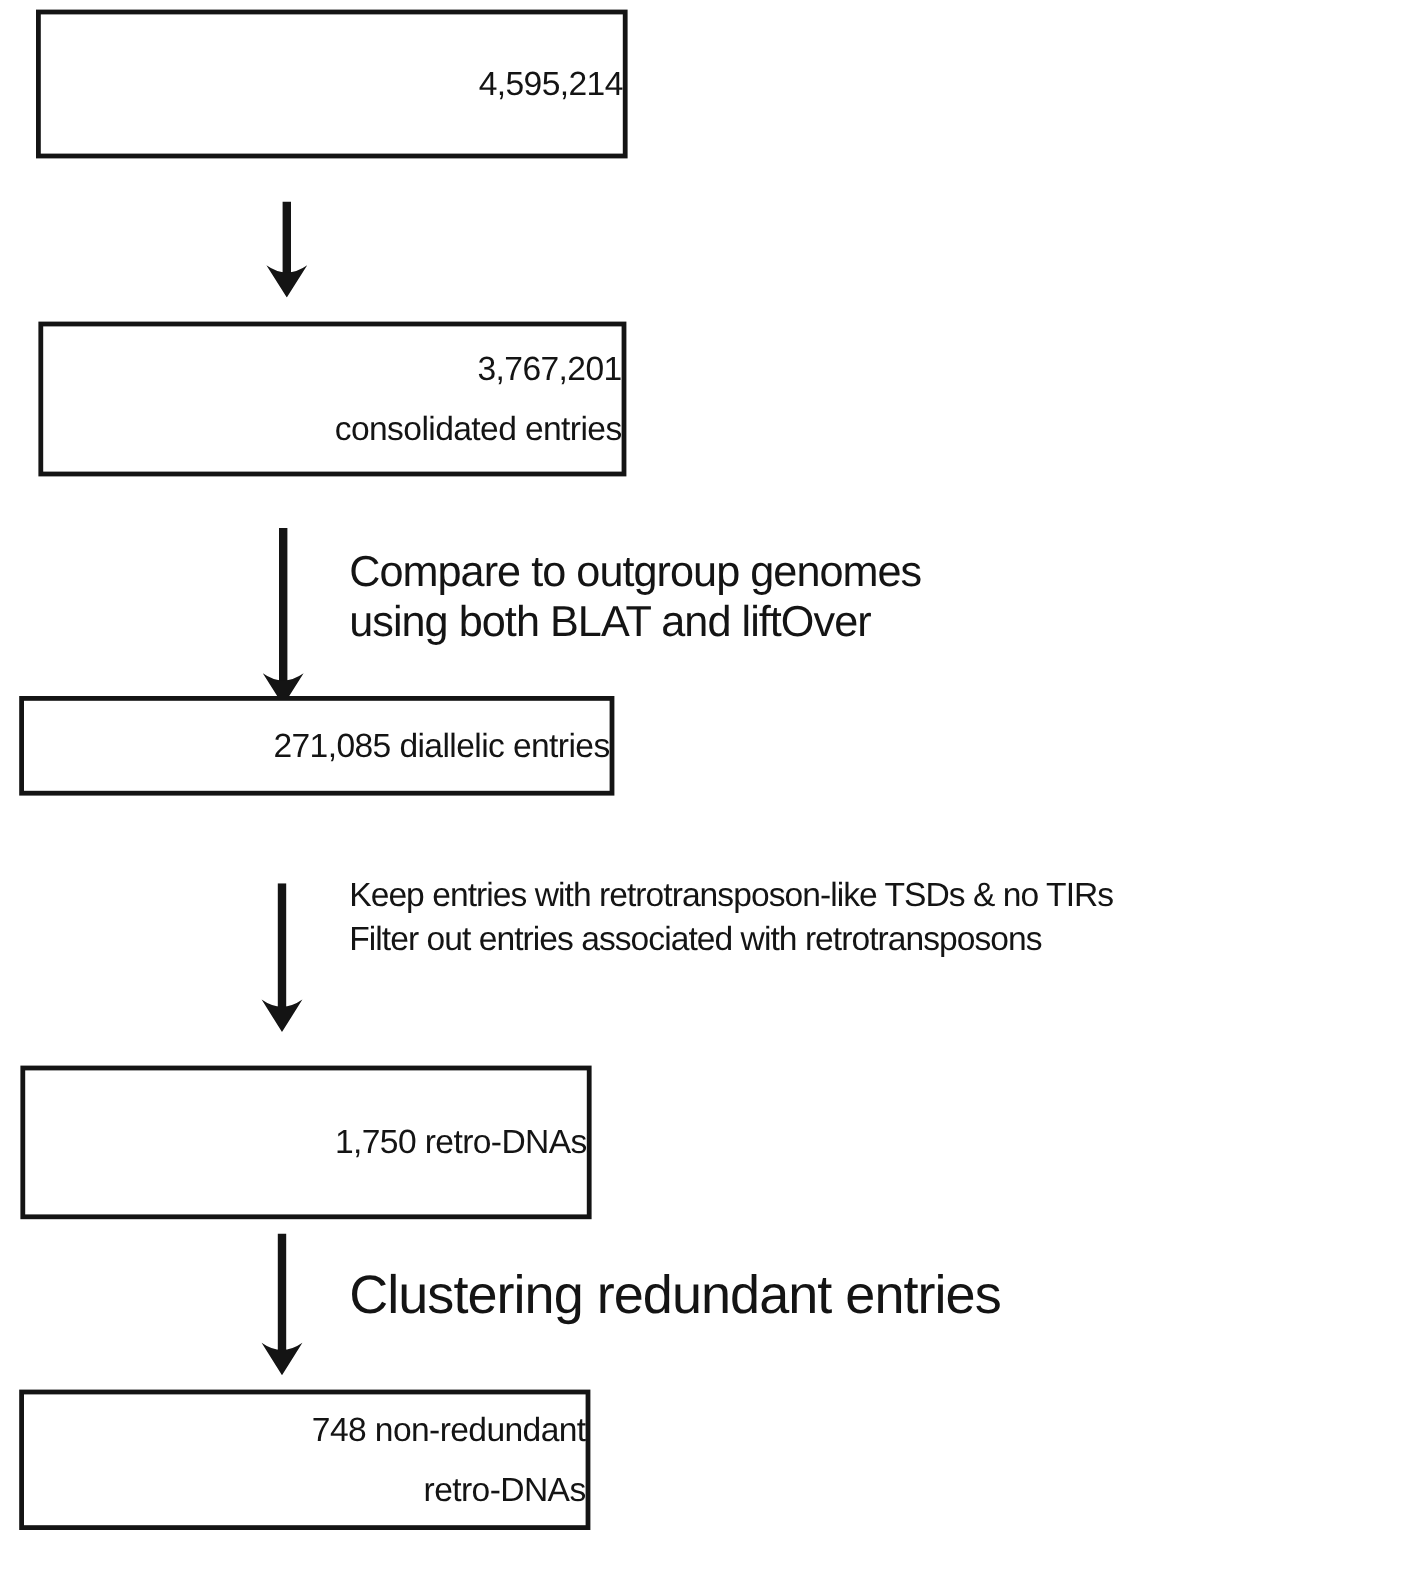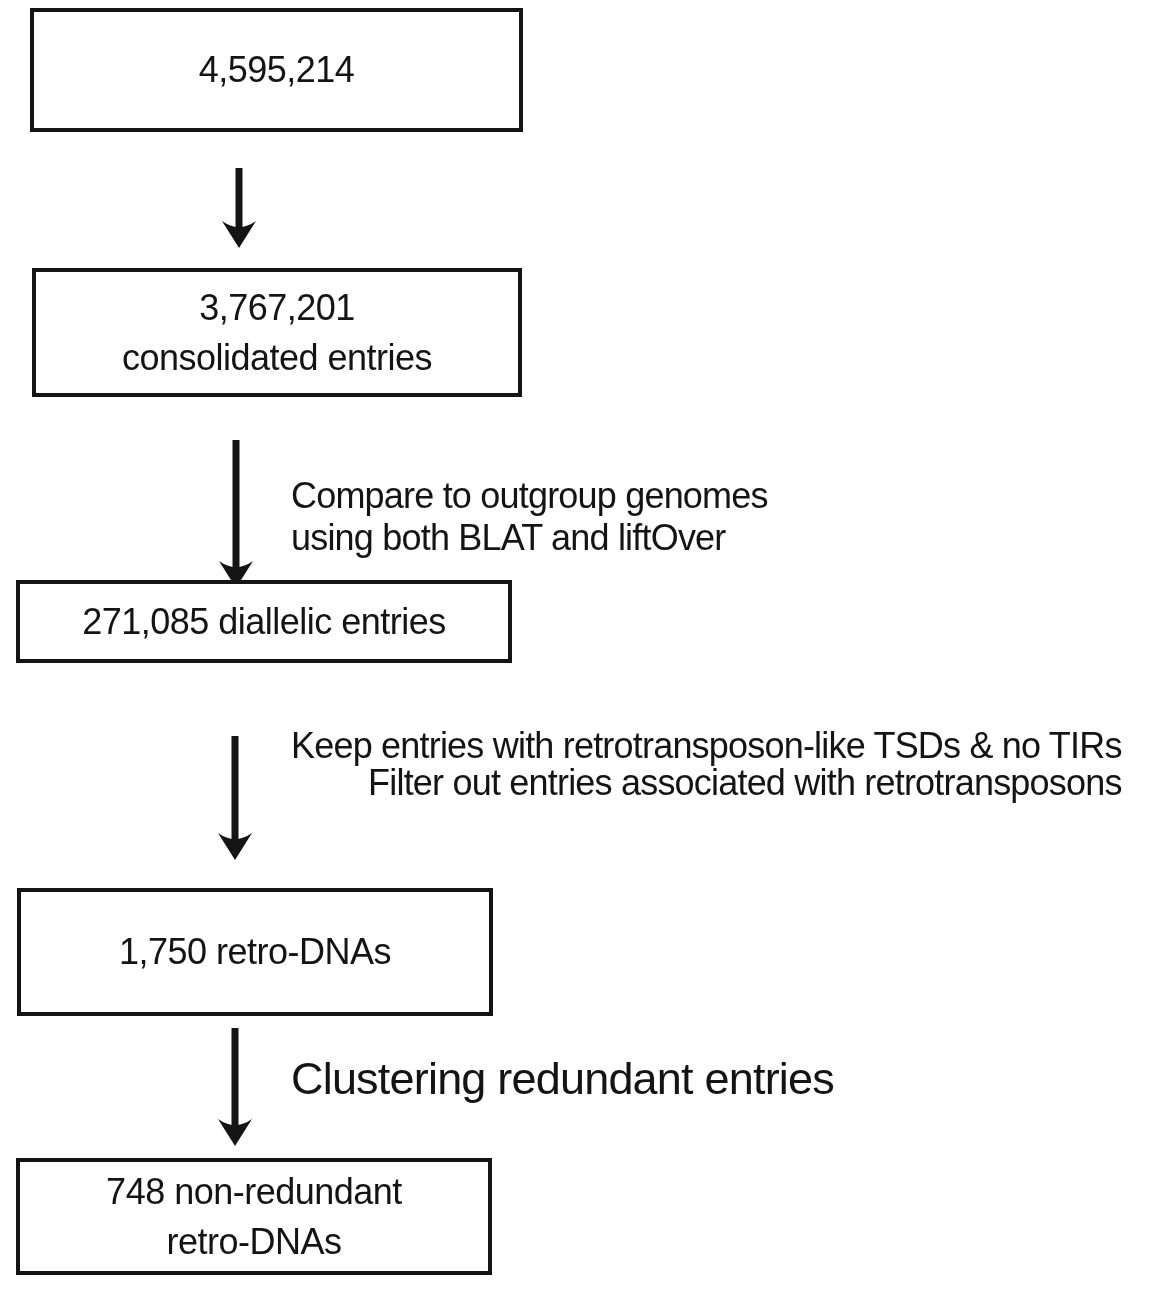--- a/index.html
+++ b/index.html
@@ -12,35 +12,35 @@
     color: #141414;
     overflow: hidden;
   }
   .fbox {
     position: absolute;
     box-sizing: border-box;
     border: 4px solid #141414;
     background: #ffffff;
     display: flex;
     flex-direction: column;
-    align-items: center;
+    align-items: flex-end;
     justify-content: center;
     text-align: center;
-    font-size: 36px;
+    font-size: 28px;
     line-height: 50px;
     letter-spacing: -0.5px;
     white-space: nowrap;
   }
   .albl {
     position: absolute;
     white-space: nowrap;
     letter-spacing: -0.8px;
   }
-  .albl-a { font-size: 36px; line-height: 42px; margin-top: 20px; }
-  .albl-b { font-size: 36px; line-height: 37px; text-align: right; }
+  .albl-a { font-size: 36px; line-height: 42px; }
+  .albl-b { font-size: 28px; line-height: 37px; }
   .albl-c { font-size: 45px; line-height: 41px; }
   svg.arrow { position: absolute; display: block; }
 </style>
 </head>
 <body>
 
 <div class="canvas">
 
   <div class="fbox" style="left:30px; top:8px; width:493px; height:124px;">
     <div>4,595,214</div>

